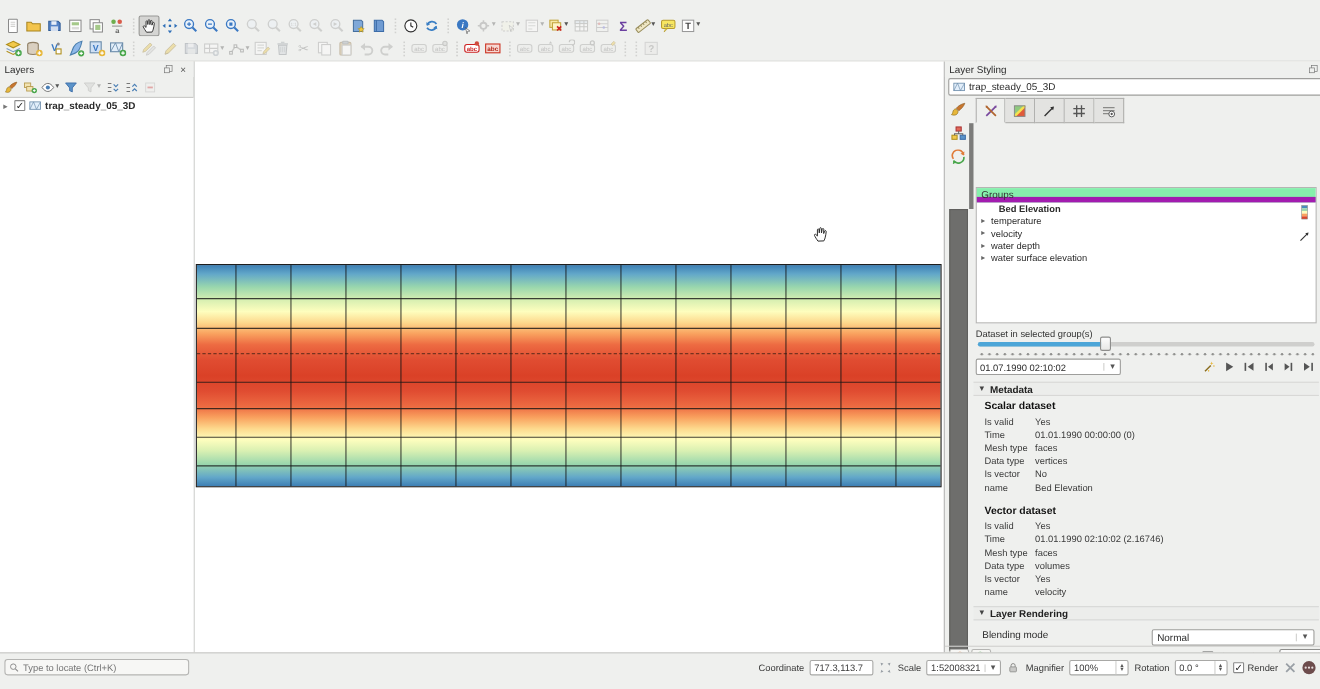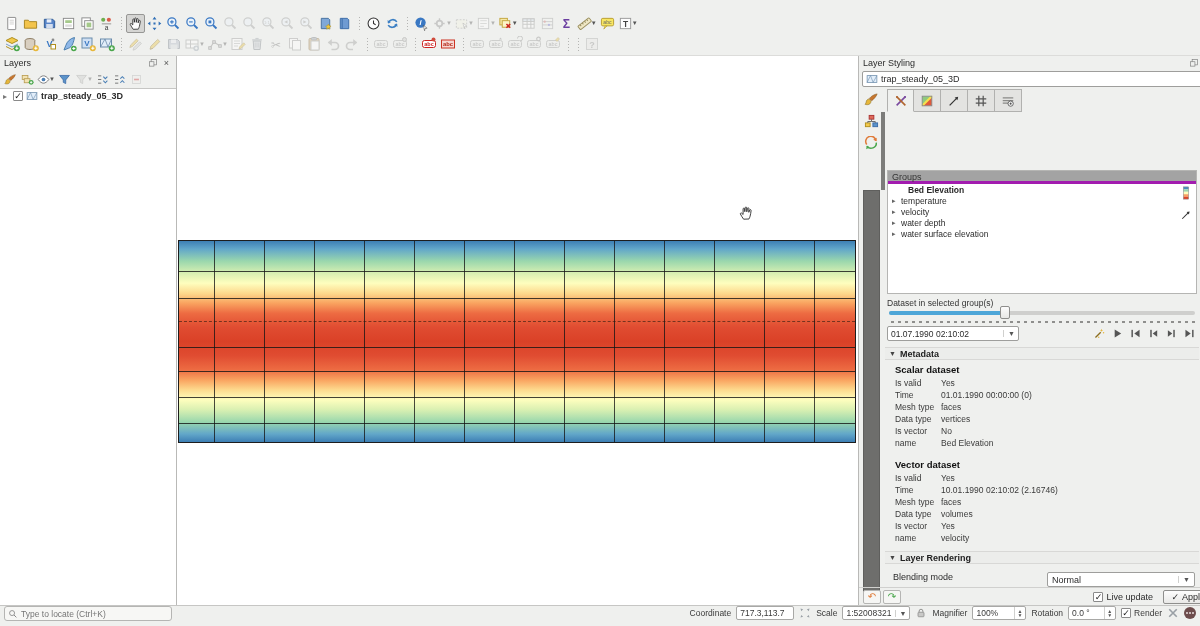--- a/index.html
+++ b/index.html
@@ -47,21 +47,21 @@
 .vtabs{position:absolute;left:0;top:32px;bottom:18px;width:27px}
 .vtab{width:24px;height:22px;display:flex;align-items:center;justify-content:center}
 .darkbar-thin{position:absolute;left:22px;width:4px;top:56px;height:78px;background:#7c7c7a}
 .darkbar-wide{position:absolute;left:4px;width:17px;top:134px;height:402px;background:#6e6e6c;border:1px solid #5f5f5d}
 .tabs{position:absolute;left:28px;top:33px;height:23px;display:flex}
 .tab{width:27px;height:23px;display:flex;align-items:center;justify-content:center;background:#e3e3e1;border:1px solid #b1b1af;border-left:none}
 .tab:first-child{border-left:1px solid #b1b1af}
 .tab.active{background:#eff0ee;border-bottom-color:#eff0ee}
 .content{position:absolute;left:28px;width:310px;top:56px;bottom:18px}
 .groups-frame{position:absolute;left:0;right:0;top:58px;height:124px;background:#fff;border:1px solid #b5b5b3}
-.groups-header{height:13px;border-bottom:3px solid #a21caf;padding:1px 0 0 4px;background:#a3a3a3;color:#333}
+.groups-header{height:13px;border-bottom:5px solid #a21caf;padding:1px 0 0 4px;background:#86efac;color:#333}
 .grow{display:flex;align-items:center;height:11px;padding-left:4px;gap:2px;font-size:8.5px}
 .grow .ar{width:7px;color:#666;font-size:7px}
 .grow.sel .lbl{font-weight:bold}
 .groups-right{position:absolute;right:3px;top:15px;display:flex;flex-direction:column;gap:9px;align-items:center}
 .sec-label{position:absolute;left:0;font-size:8.5px;color:#333}
 .slider{position:absolute;left:2px;right:2px;top:199px;height:4px;background:#cfcfcd;border-radius:2px}
 .slider .fill{position:absolute;left:0;top:0;bottom:0;width:38%;background:#4da6d8;border-radius:2px}
 .slider .handle{position:absolute;left:calc(38% - 5px);top:-5px;width:10px;height:13px;background:linear-gradient(#fcfcfc,#e8e8e6);border:1px solid #8e8e8c;border-radius:2px}
 .ticks{position:absolute;left:2px;right:2px;top:209px;height:2px;background:radial-gradient(circle,#8f8f8d 35%,transparent 40%) 0 0/7px 2px repeat-x}
 .time-combo{position:absolute;left:0;top:214px;width:132px;height:15px;background:#fff;border:1px solid #9e9e9c;border-radius:2px;display:flex;align-items:center;padding:0 3px;font-size:8.5px}
@@ -75,21 +75,21 @@
 .mrow{display:flex;height:12px;align-items:center;font-size:8.5px;color:#3a3a3a}
 .mlab{width:46px}
 .blend-row{position:absolute;left:6px;right:2px;top:460px;height:16px;display:flex;}
 .blend-combo{margin-left:auto;width:148px;height:15px;background:#fff;border:1px solid #9e9e9c;border-radius:2px;display:flex;align-items:center;padding:0 4px}
 .blend-combo .dd{margin-left:auto;border-left:1px solid #d0d0ce;padding-left:4px;color:#555;font-size:7px}
 .bottom-bar{position:absolute;left:0;right:0;bottom:0;height:18px;border-top:1px solid #d0d0ce;display:flex;align-items:center;padding:0 4px;gap:2px}
 .sbtn{width:18px;height:14px;border:1px solid #b5b5b3;border-radius:2px;background:#f6f6f4;display:flex;align-items:center;justify-content:center;font-size:10px}
 .live{margin-left:auto;display:flex;align-items:center;gap:3px}
 .apply{width:50px;height:14px;margin-left:8px;border:1px solid #8f8f8d;border-radius:2px;background:linear-gradient(#fdfdfd,#e9e9e7);display:flex;align-items:center;justify-content:center;gap:3px}
 
-#statusbar{position:absolute;left:0;right:0;bottom:0;height:21px;background:#eff0ee;border-top:1px solid #c6c6c4;display:flex;align-items:flex-start;padding:0 4px;gap:5px;font-size:8.5px;color:#3a3a3a}
+#statusbar{position:absolute;left:0;right:0;bottom:12px;height:21px;background:#eff0ee;border-top:1px solid #c6c6c4;display:flex;align-items:flex-end;padding:0 4px;gap:5px;font-size:8.5px;color:#3a3a3a}
 .locate{width:168px;height:15px;border:1px solid #b5b5b3;border-radius:3px;background:#f7f7f5;display:flex;align-items:center;padding:0 3px;gap:3px}
 .locate input{border:none;background:transparent;outline:none;font-size:8.5px;width:140px;color:#333;font-family:inherit}
 .sb-right{margin-left:auto;display:flex;align-items:center;gap:5px}
 .sb-input{height:14px;background:#fff;border:1px solid #a8a8a6;border-radius:2px;display:flex;align-items:center;padding:0 3px;font-size:8.5px}
 .sb-combo .dd{margin-left:4px;border-left:1px solid #d0d0ce;padding-left:3px;font-size:7px;color:#555}
 .spin{position:relative;padding-right:4px}
 .spin .arrows{position:absolute;right:1px;top:0;bottom:0;width:10px;border-left:1px solid #d0d0ce;display:flex;flex-direction:column;align-items:center;justify-content:center;font-size:5px;color:#555;line-height:4px}
 .msg-circle{width:12px;height:12px;border-radius:50%;background:#6d4c4c;display:flex;align-items:center;justify-content:center;gap:1px}
 .msg-circle i{width:2px;height:2px;border-radius:50%;background:#e8dede}
 .chk{display:flex;align-items:center;gap:3px}
@@ -838,21 +838,21 @@
           </div>
         </div>
       <div class="ds-title" style="top:347px">Vector dataset</div>
       <div class="mrows" style="top:360px" id="vector-rows">
           <div class="mrow">
             <span class="mlab">Is valid</span>
             <span>Yes</span>
           </div>
           <div class="mrow">
             <span class="mlab">Time</span>
-            <span>10.01.1990 02:10:02 (2.16746)</span>
+            <span>01.01.1990 02:10:02 (2.16746)</span>
           </div>
           <div class="mrow">
             <span class="mlab">Mesh type</span>
             <span>faces</span>
           </div>
           <div class="mrow">
             <span class="mlab">Data type</span>
             <span>volumes</span>
           </div>
           <div class="mrow">

